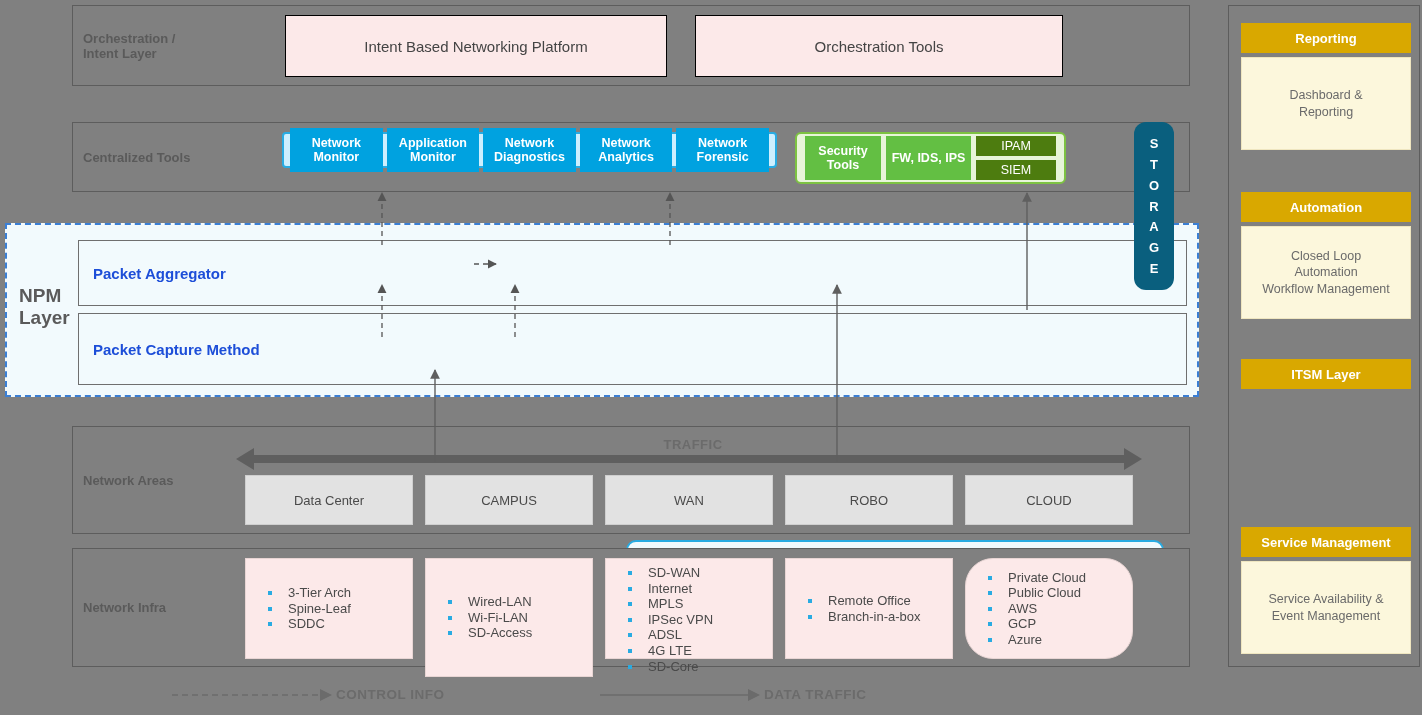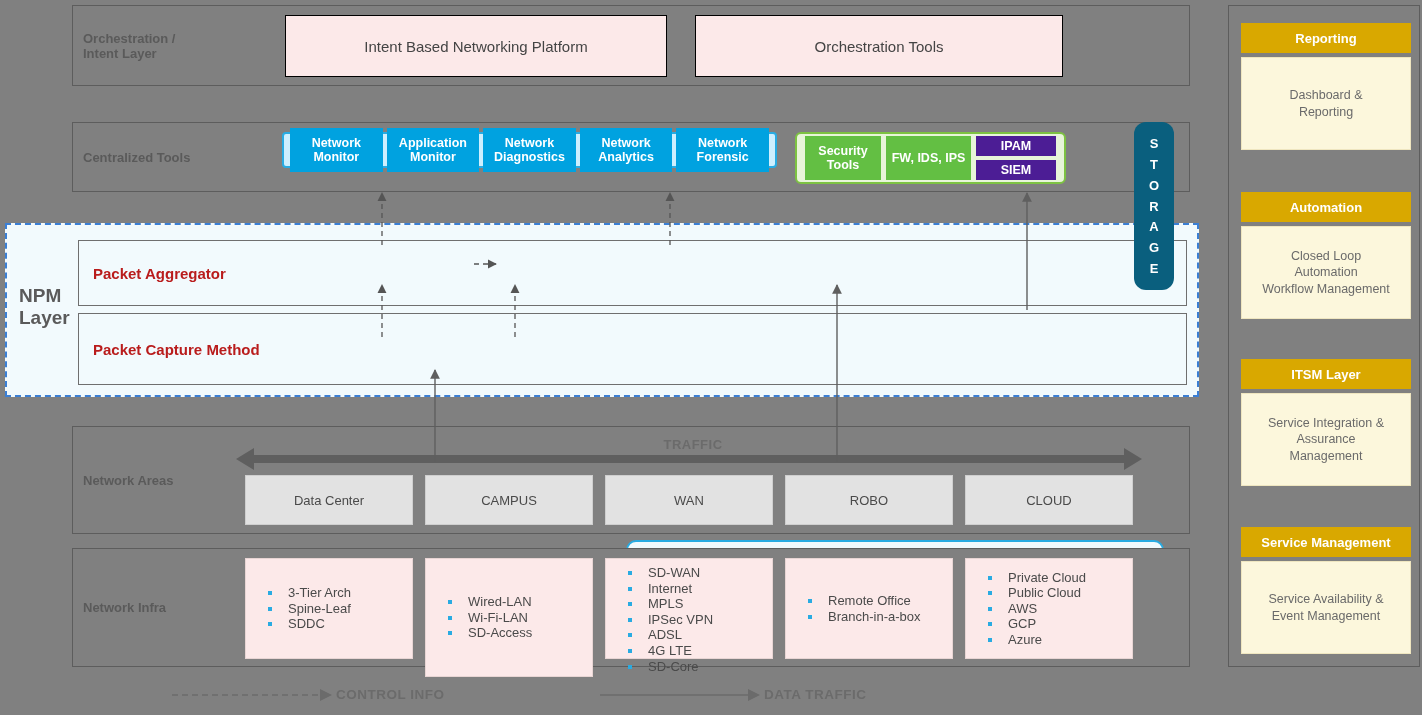--- a/index.html
+++ b/index.html
@@ -45,21 +45,21 @@
     background:#e8f5d9;border:2px solid #7dc242;border-radius:6px;
     display:flex;align-items:center;gap:5px;padding:0 8px;
   }
   .greenbox{
     background:#63bf43;color:#fff;font-weight:bold;font-size:12.5px;
     display:flex;align-items:center;justify-content:center;text-align:center;
     line-height:1.15;
   }
   .greenstack{display:flex;flex-direction:column;gap:4px;height:44px;}
   .greensm{
-    background:#4c1d95;color:#fff;font-weight:bold;font-size:12.5px;
+    background:#4d7c0f;color:#fff;font-weight:normal;font-size:12.5px;
     display:flex;align-items:center;justify-content:center;flex:1 1 0;
     padding:0 4px;
   }
 
   
   .storage{
     background:#0a5f7e;border-radius:12px;color:#fff;font-weight:bold;
     font-size:13px;letter-spacing:0px;
     display:flex;flex-direction:column;align-items:center;justify-content:space-evenly;
     padding:8px 0;
@@ -69,21 +69,21 @@
   .npm{
     background:#f2fafd;border:2px dashed #3b7fd4;
   }
   .npmlabel{
     color:#5a5a5a;font-weight:bold;font-size:19px;line-height:1.15;
   }
   .npminner{
     background:#f2fafd;border:1px solid #6f6f6f;
     display:flex;align-items:center;
   }
-  .npminner .cap{color:#b91c1c;font-weight:bold;font-size:15px;padding-left:14px;}
+  .npminner .cap{color:#1d4ed8;font-weight:bold;font-size:15px;padding-left:14px;}
   .yellowbox{
     background:#e0b000;color:#fff;font-weight:bold;font-size:13px;
     display:flex;align-items:center;justify-content:center;
   }
   .npbbox{
     background:#4a9b2f;color:#fff;font-weight:bold;font-size:13px;
     display:flex;align-items:center;justify-content:center;
   }
   .tapbox{
     background:#4ec8f5;color:#fff;font-weight:bold;font-size:13.5px;
@@ -307,21 +307,21 @@
       </ul>
     </div>
 
     <div class="abs pinkcol" style="left:712px;top:9px;width:168px;height:101px;">
       <ul class="bullets">
         <li>Remote Office</li>
         <li>Branch-in-a-box</li>
       </ul>
     </div>
 
-    <div class="abs pinkcol" style="left:892px;top:9px;width:168px;height:101px;">
+    <div class="abs pinkcol" style="left:892px;top:9px;width:168px;height:101px;border-radius:28px;">
       <ul class="bullets">
         <li>Private Cloud</li>
         <li>Public Cloud</li>
         <li>AWS</li>
         <li>GCP</li>
         <li>Azure</li>
       </ul>
     </div>
   </div>
 
@@ -371,27 +371,20 @@
       <span>
         <span>Closed Loop</span><br>
         <span>Automation</span><br>
         <span>Workflow Management</span>
       </span>
     </div>
 
     <div class="abs side-head" style="left:12px;top:353px;width:170px;height:30px;">
       <span>ITSM Layer</span>
     </div>
-    <div class="abs side-body" style="left:12px;top:387px;width:170px;height:93px;">
-      <span>
-        <span>Service Integration &amp;</span><br>
-        <span>Assurance</span><br>
-        <span>Management</span>
-      </span>
-    </div>
 
     <div class="abs side-head" style="left:12px;top:521px;width:170px;height:30px;">
       <span>Service Management</span>
     </div>
     <div class="abs side-body" style="left:12px;top:555px;width:170px;height:93px;">
       <span>
         <span>Service Availability &amp;</span><br>
         <span>Event Management</span>
       </span>
     </div>

